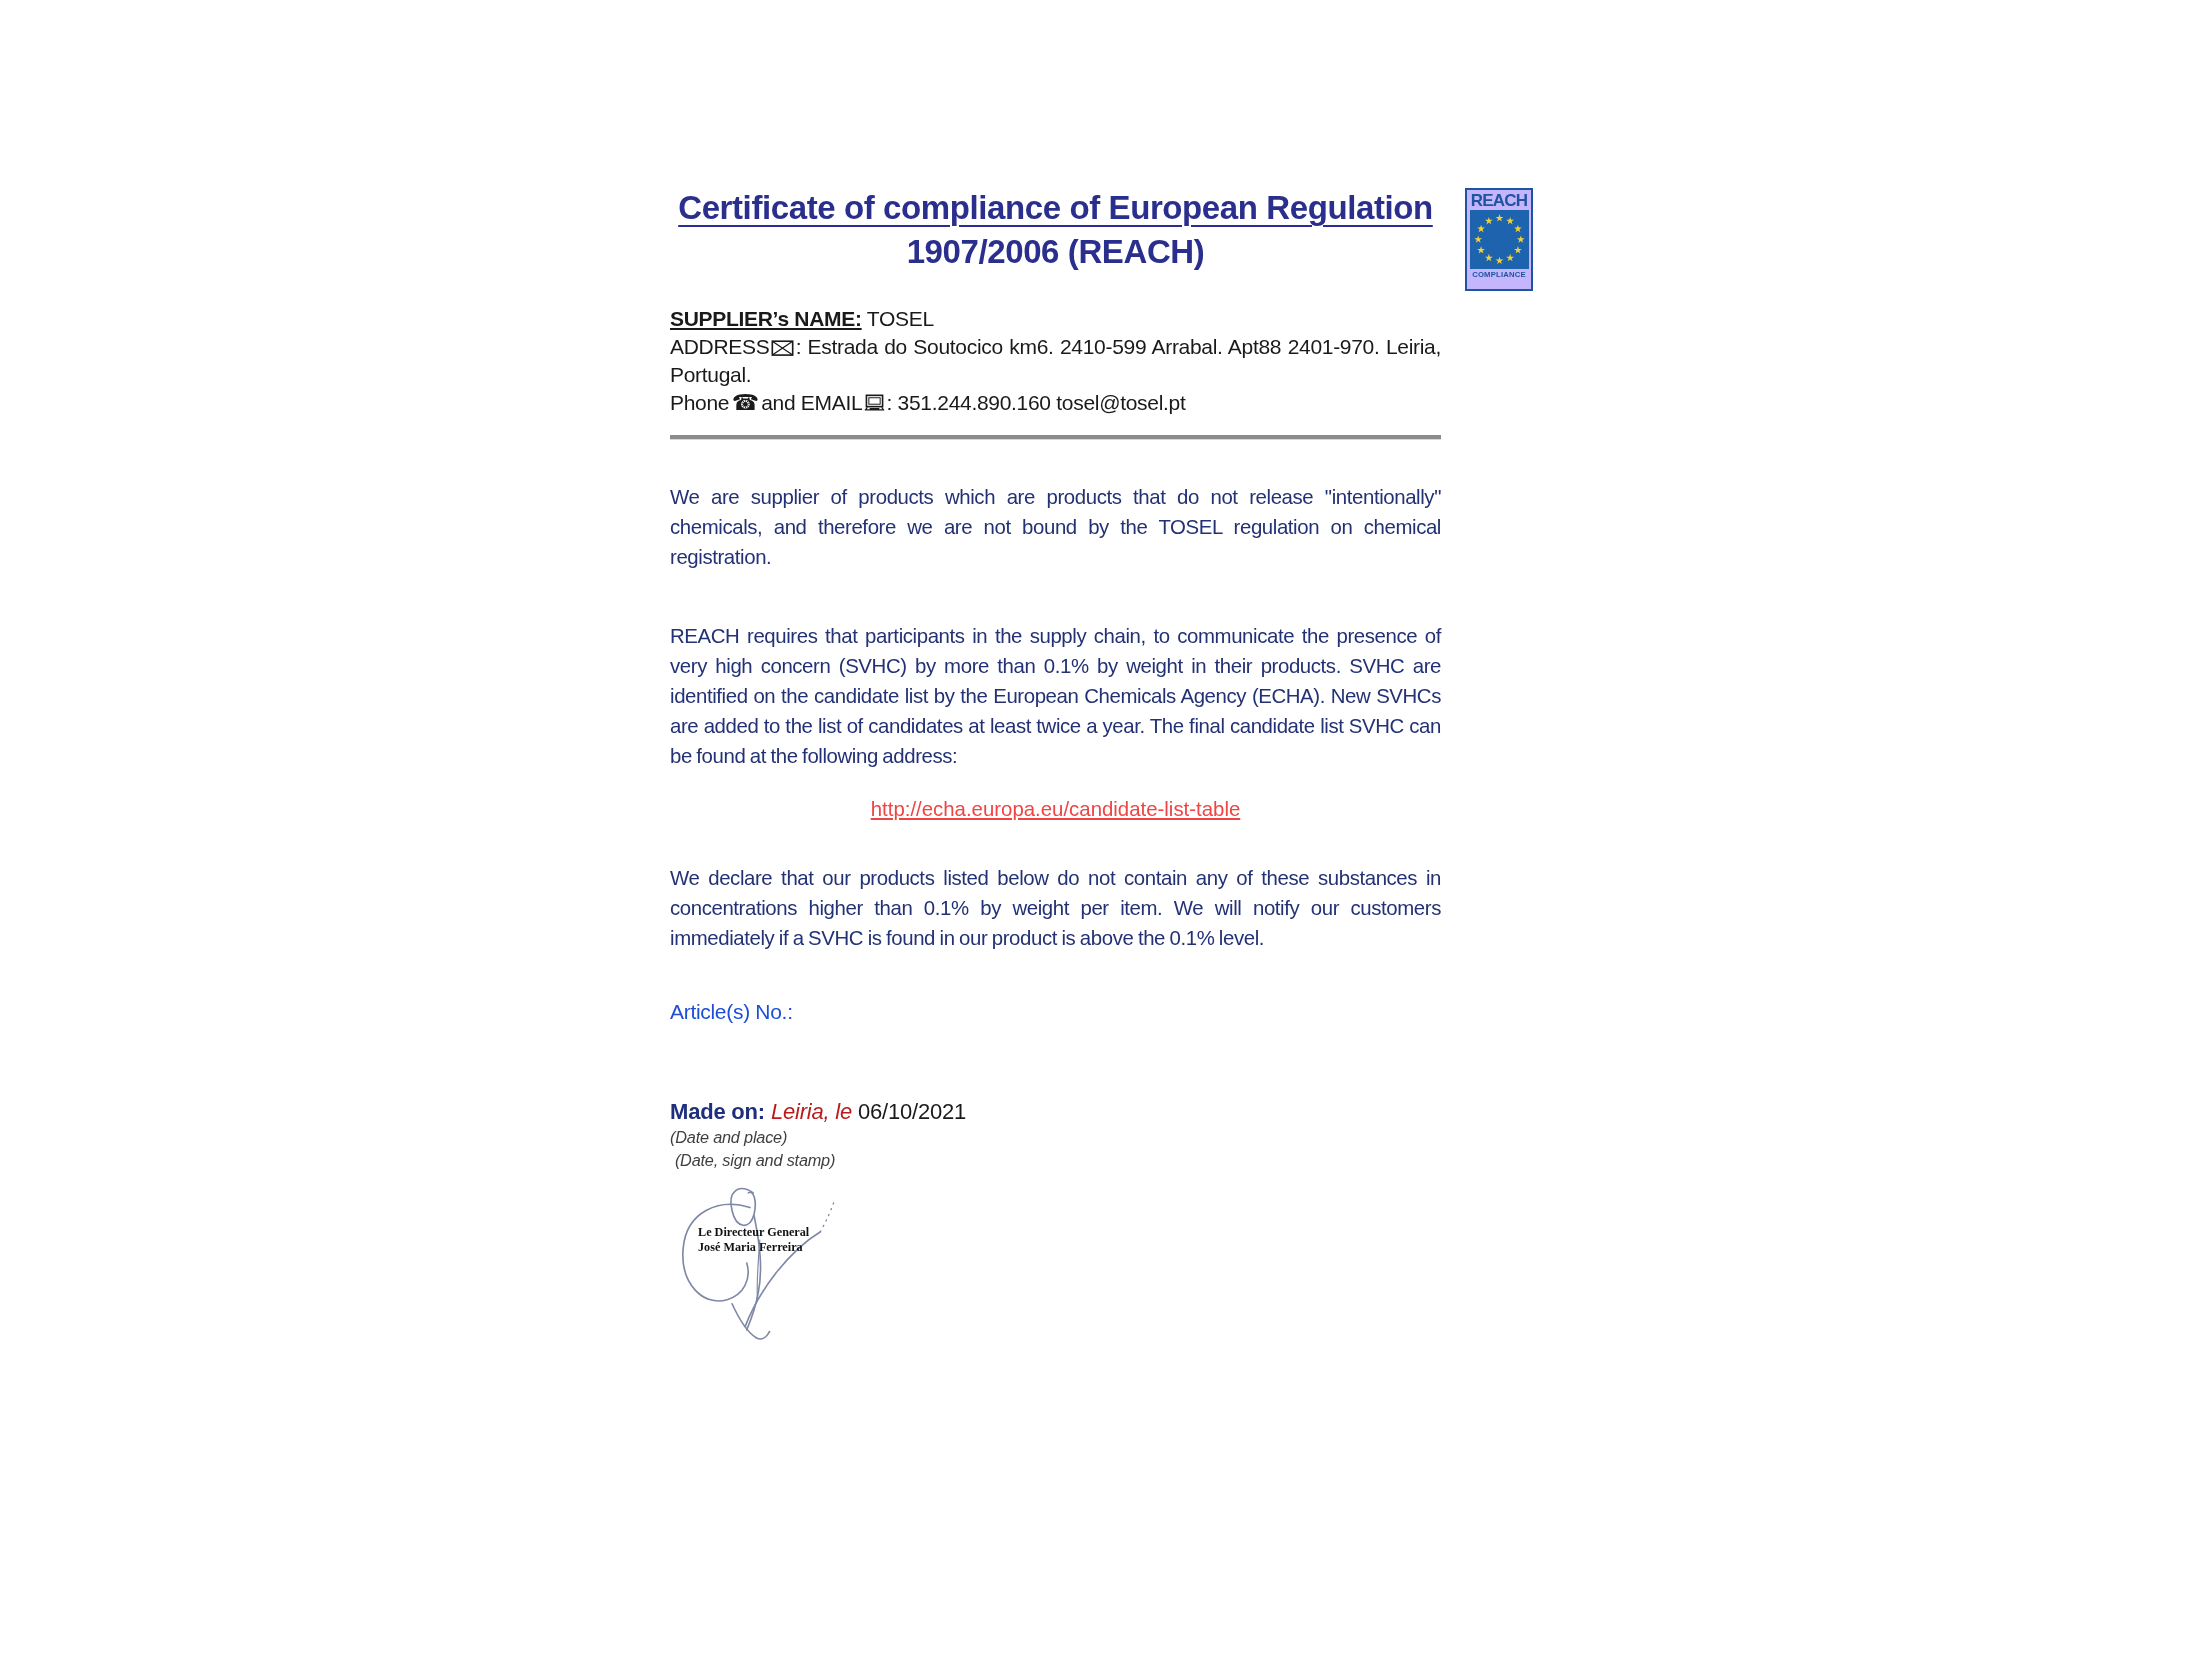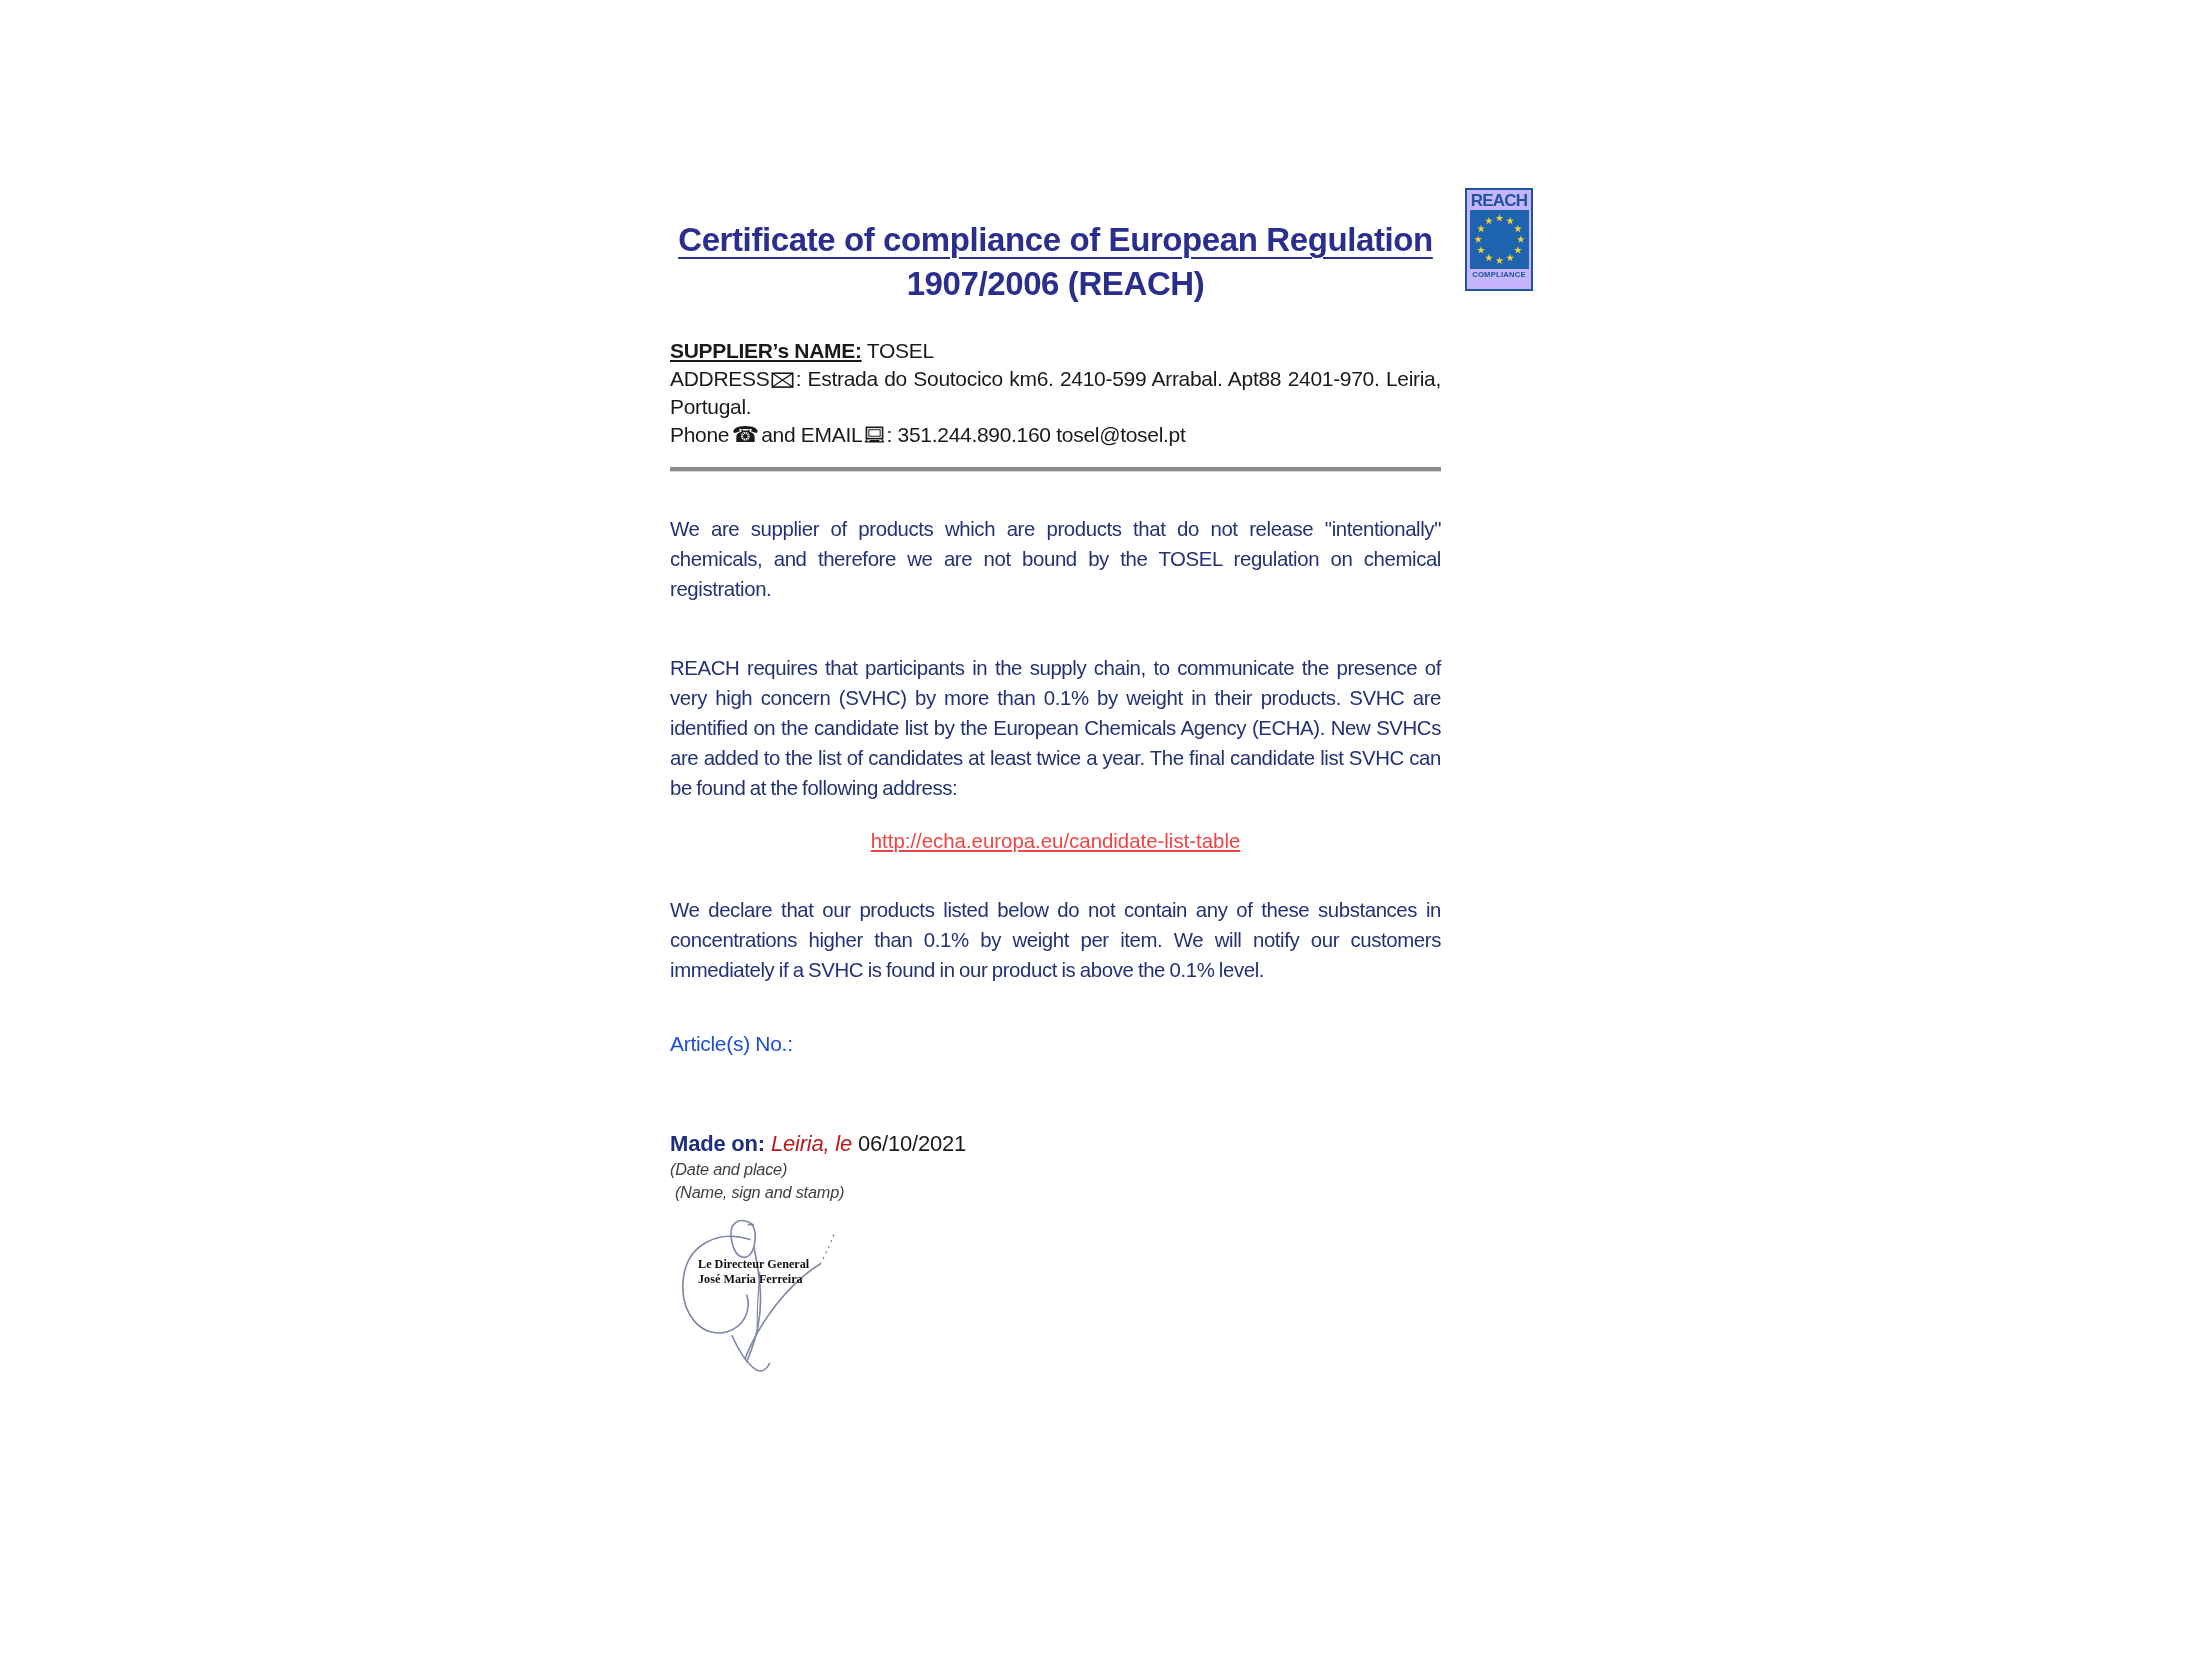--- a/index.html
+++ b/index.html
@@ -1,18 +1,18 @@
 <!DOCTYPE html>
 <html style="font-size:13px"><head>
 <meta charset="utf-8">
 <style>
   html,body{margin:0;padding:0;background:#ffffff;}
   .canvas{position:relative;width:2205px;height:1654px;background:#ffffff;overflow:hidden;
           font-family:"Liberation Sans",sans-serif;color:#1a1a1a;}
-  .content{position:absolute;left:670px;top:186px;width:771px;margin-top:32px;}
+  .content{position:absolute;left:670px;top:186px;width:771px;}
 
   
   .doc-title{margin:0;text-align:center;font-size:33px;line-height:44px;font-weight:bold;
              color:#2A2F8D;letter-spacing:-0.4px;}
   .title-line1{text-decoration:underline;text-decoration-thickness:2.4px;text-underline-offset:5.7px;}
 
   
   .supplier{margin-top:31px;font-size:21px;line-height:28px;letter-spacing:-0.3px;color:#1a1a1a;}
   .supplier p{margin:0;}
   .sup-label{font-weight:bold;text-decoration:underline;}
@@ -113,21 +113,21 @@
 
     <p class="link-line"><a>http://echa.europa.eu/candidate-list-table</a></p>
 
     <p class="para p4">We declare that our products listed below do not contain any of these substances in concentrations higher than 0.1% by weight per item. We will notify our customers immediately if a SVHC is found in our product is above the 0.1% level.</p>
 
     <p class="article-line">Article(s) No.:</p>
 
     <p class="made-line"><span class="navy-label">Made on:</span> <span class="italic-val">Leiria, le</span> <span>06/10/2021</span></p>
     <p class="caption">(Date and place)</p>
 
-    <p class="caption caption-indent">(Name, sign and stamp)</p>
+    <p class="caption caption-indent">(Date, sign and stamp)</p>
 
     <div class="signature">
       <svg class="sig-svg" width="212" height="204" viewBox="0 0 260 250">
         <g fill="none" stroke="#7e88a6" stroke-width="2" stroke-linecap="round">
           <path d="M96,12 C78,0 64,10 70,34 C75,56 92,58 97,38 C101,22 96,8 90,12"></path>
           <path d="M92,30 C55,18 14,34 10,80 C6,122 34,152 64,143 C84,137 94,118 88,98"></path>
           <path d="M97,40 C104,75 108,105 102,135 C99,152 93,168 88,180"></path>
           <path d="M70,148 C80,170 90,184 100,190 C106,193 112,190 116,182"></path>
           <path d="M86,176 C96,150 110,128 124,110 C140,90 158,72 178,60"></path>
           <path d="M178,60 C186,46 192,32 196,20" stroke-dasharray="1.5 6" stroke-width="1.6"></path>

